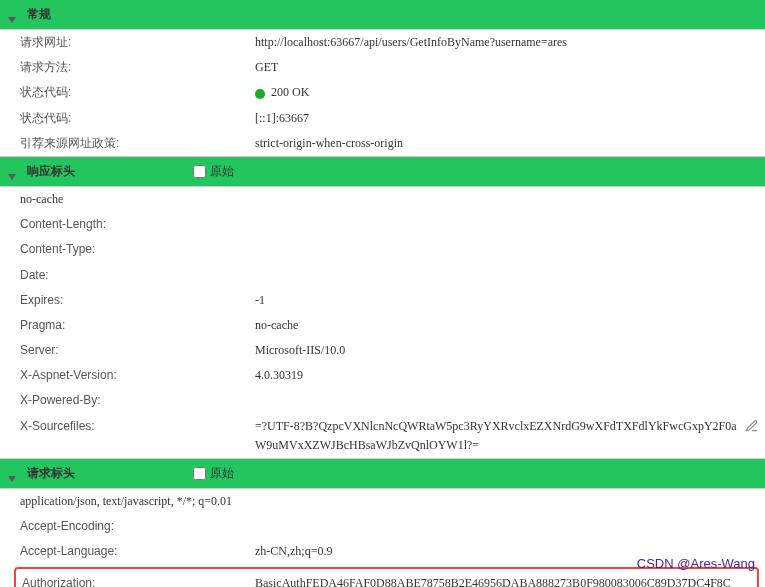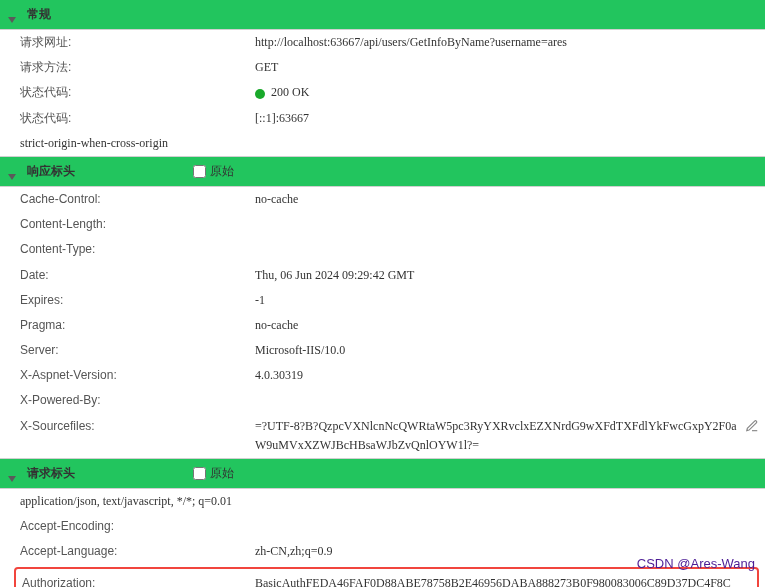--- a/index.html
+++ b/index.html
@@ -108,44 +108,43 @@
   <div class="label">状态代码:</div>
   <div class="value">
     <span class="status-dot"></span><span>200 OK</span>
   </div>
 </div>
 <div class="row">
   <div class="label">状态代码:</div>
   <div class="value">[::1]:63667</div>
 </div>
 <div class="row">
+  <div class="label">引荐来源网址政策:</div>
   <div class="value">strict-origin-when-cross-origin</div>
 </div>
 
 <div class="section-header">
   <span class="triangle"></span>
   <span>响应标头</span>
   <label class="checkbox-wrap">
     <input type="checkbox" style="">
     <span>原始</span>
   </label>
 </div>
 <div class="row">
-    <div class="label">Cache-Control:</div>
     <div class="value">no-cache</div>
   </div>
 <div class="row">
     <div class="label">Content-Length:</div>
   </div>
 <div class="row">
     <div class="label">Content-Type:</div>
   </div>
 <div class="row">
     <div class="label">Date:</div>
-    <div class="value">Thu, 06 Jun 2024 09:29:42 GMT</div>
   </div>
 <div class="row">
     <div class="label">Expires:</div>
     <div class="value">-1</div>
   </div>
 <div class="row">
     <div class="label">Pragma:</div>
     <div class="value">no-cache</div>
   </div>
 <div class="row">

